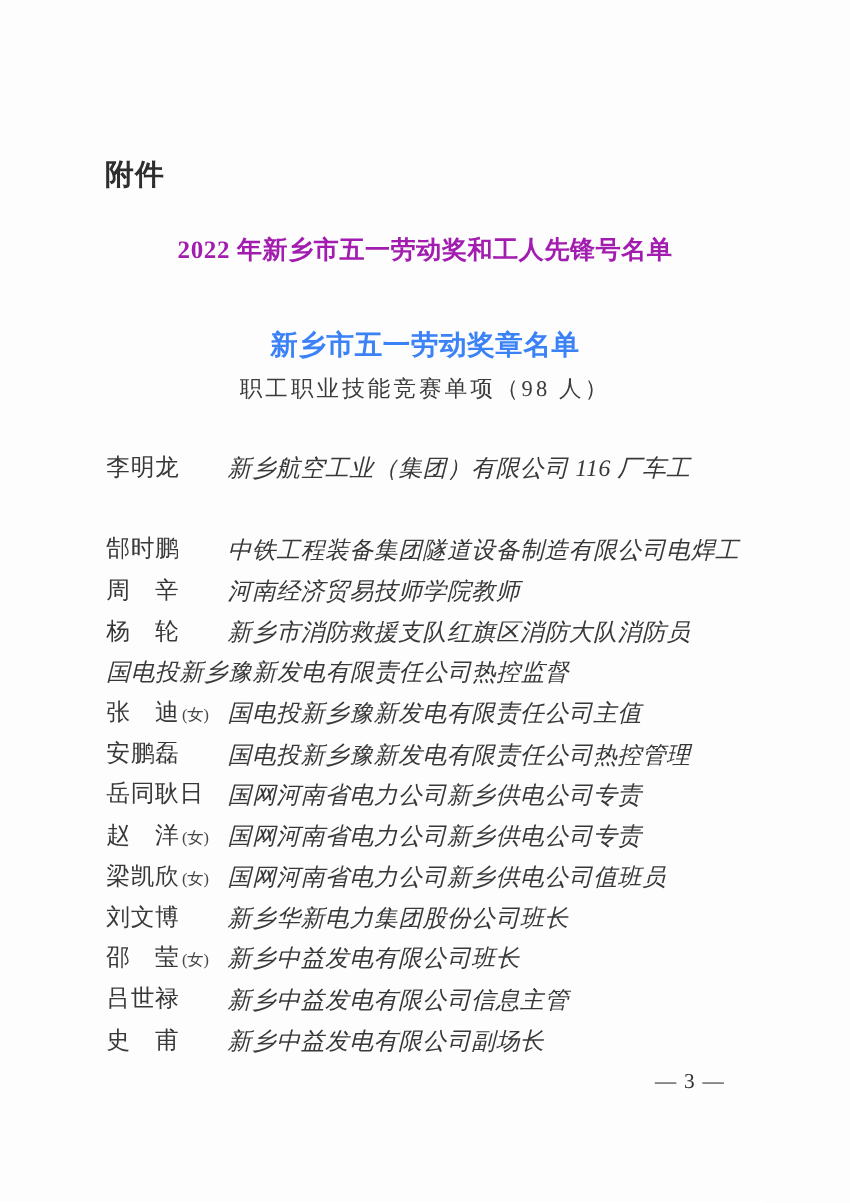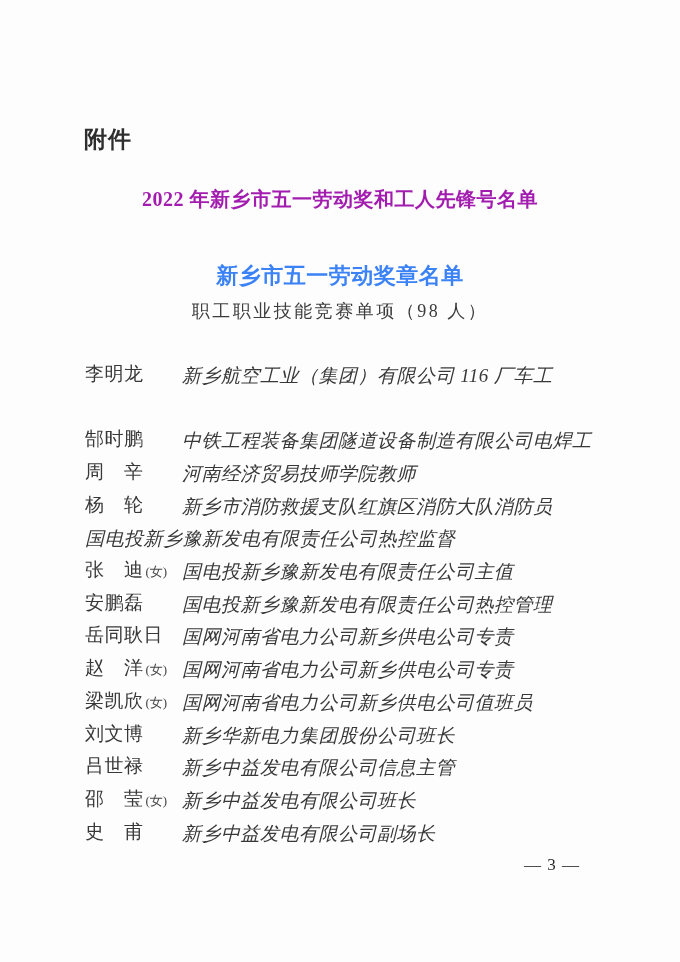--- a/index.html
+++ b/index.html
@@ -164,27 +164,27 @@
     <span class="name-block"><span class="name-text">梁凯欣</span><span class="gender-note">(女)</span></span>
     <span class="org">国网河南省电力公司新乡供电公司值班员</span>
   </div>
 
   <div class="row">
     <span class="name-block"><span class="name-text">刘文博</span><span class="gender-note"></span></span>
     <span class="org">新乡华新电力集团股份公司班长</span>
   </div>
 
   <div class="row">
-    <span class="name-block"><span class="name-text">吕世禄</span><span class="gender-note"></span></span>
-    <span class="org">新乡中益发电有限公司信息主管</span>
+    <span class="name-block"><span class="name-text">邵　莹</span><span class="gender-note">(女)</span></span>
+    <span class="org">新乡中益发电有限公司班长</span>
   </div>
 
   <div class="row">
-    <span class="name-block"><span class="name-text">邵　莹</span><span class="gender-note">(女)</span></span>
-    <span class="org">新乡中益发电有限公司班长</span>
+    <span class="name-block"><span class="name-text">吕世禄</span><span class="gender-note"></span></span>
+    <span class="org">新乡中益发电有限公司信息主管</span>
   </div>
 
   <div class="row">
     <span class="name-block"><span class="name-text">史　甫</span><span class="gender-note"></span></span>
     <span class="org">新乡中益发电有限公司副场长</span>
   </div>
 </div>
 
   <div class="page-number">— 3 —</div>
 

